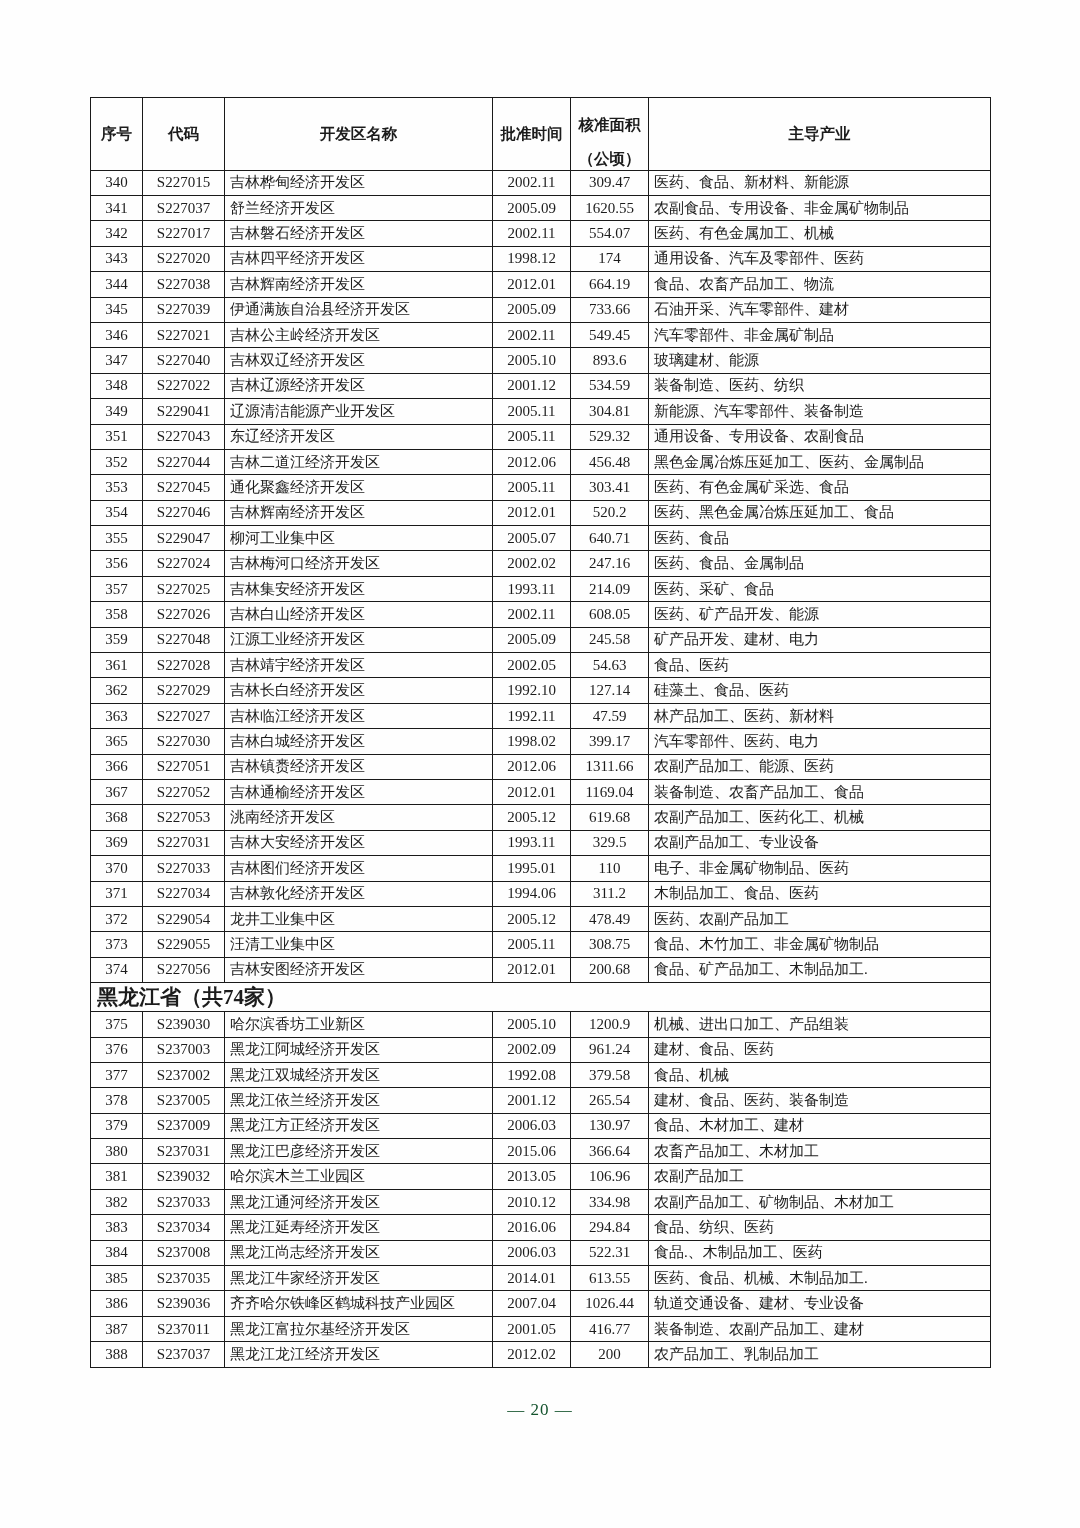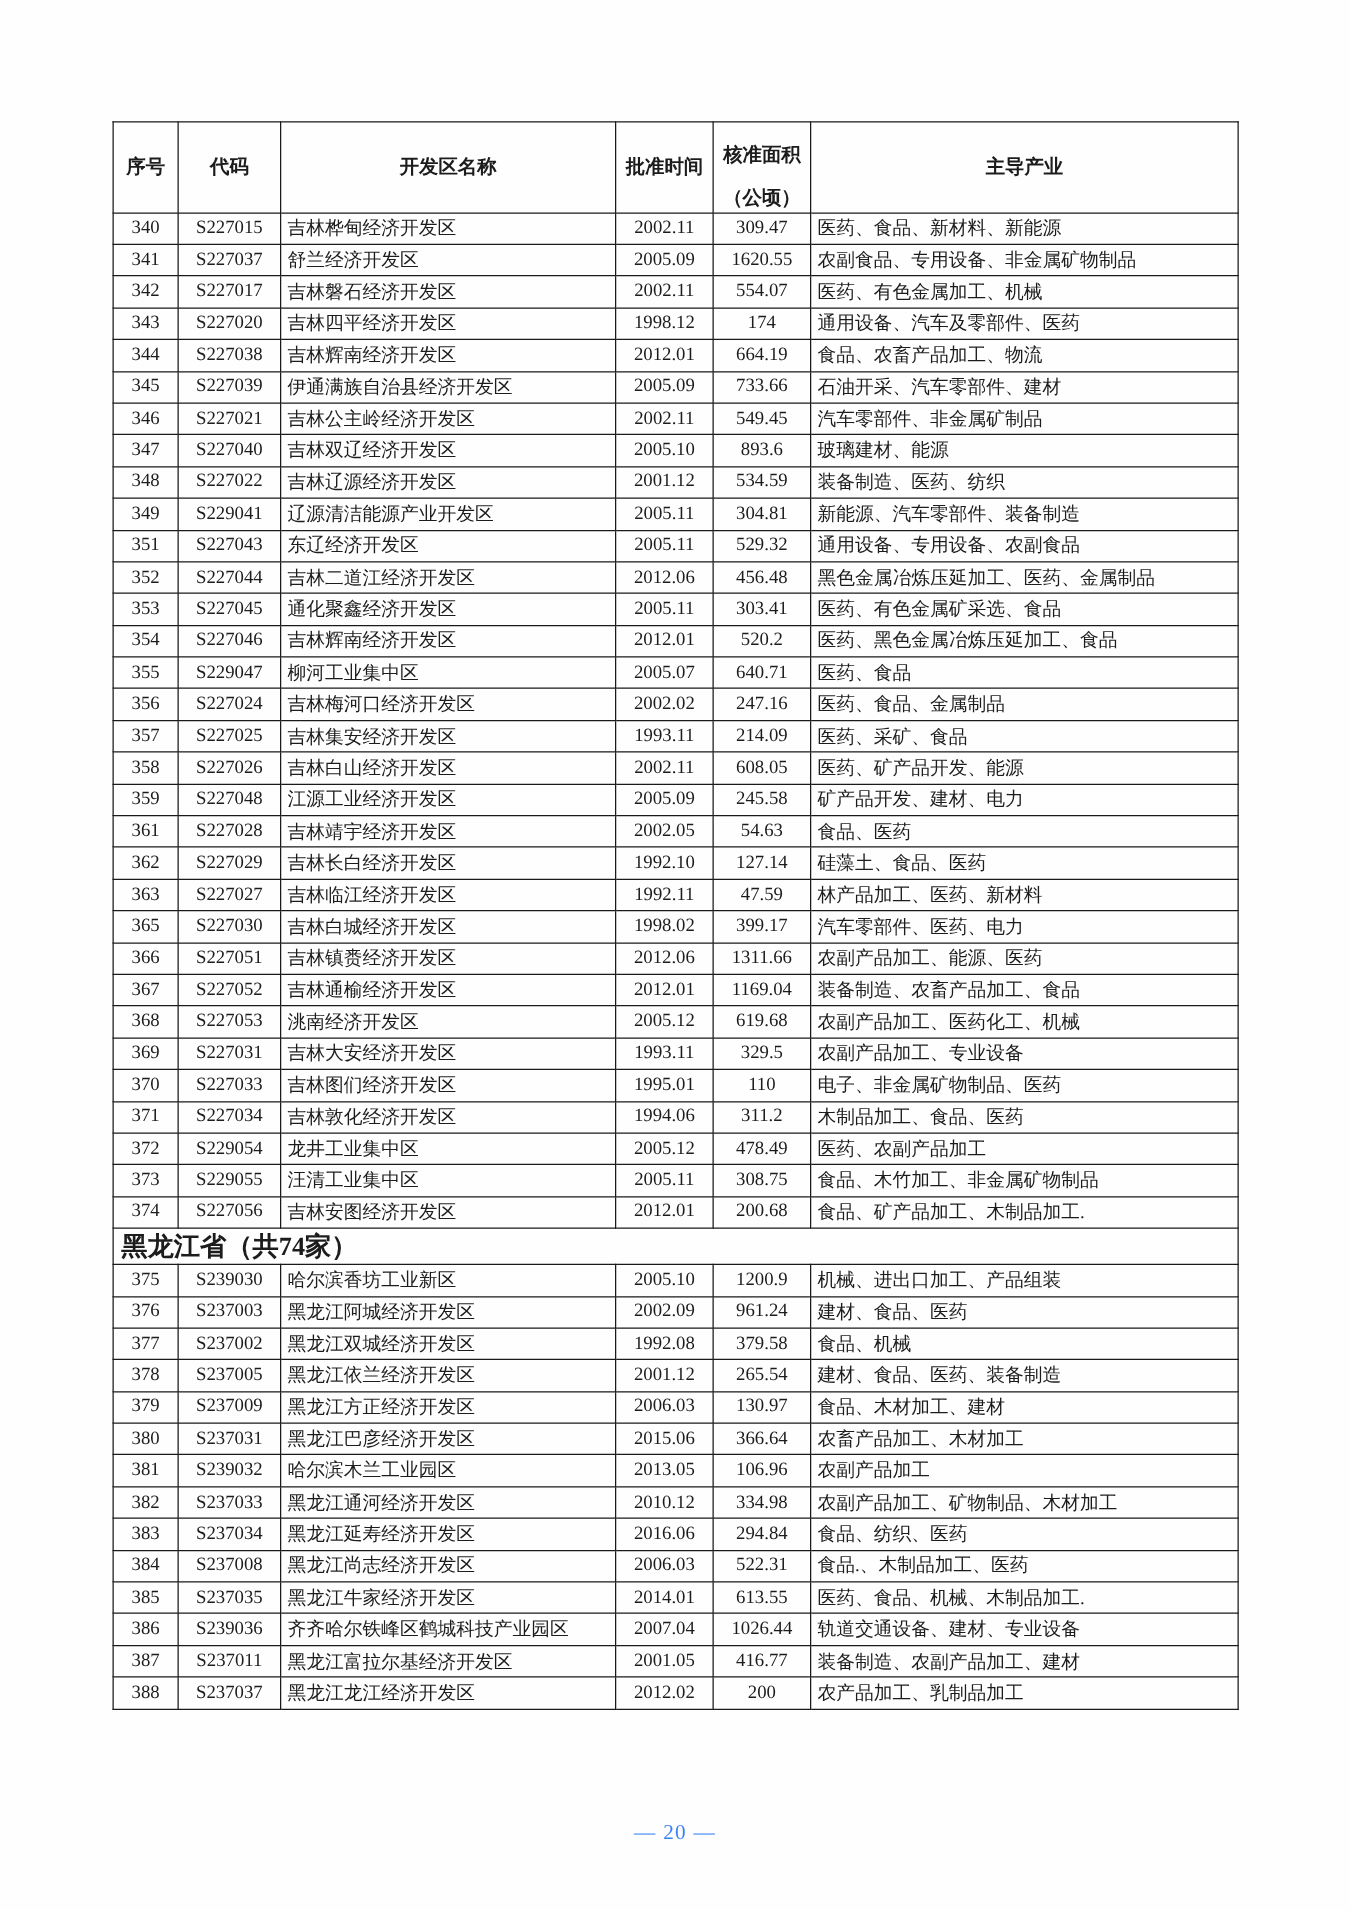--- a/index.html
+++ b/index.html
@@ -46,24 +46,24 @@
     height: 28px;
     font-weight: bold;
     text-align: left;
     padding-left: 6px !important;
     font-size: 21px;
   }
   .area-head span { display: block; margin-top: 16px; }
   .page-footer {
     position: absolute;
     left: 0; right: 0;
-    top: 1456px;
+    top: 1400px;
     text-align: center;
     font-size: 17px;
-    color: #3b82f6;
+    color: #14532d;
     letter-spacing: 1px;
   }
 </style>
 </head>
 <body>
 
 <div class="page">
 
   <table class="doc-table">
     <colgroup>

